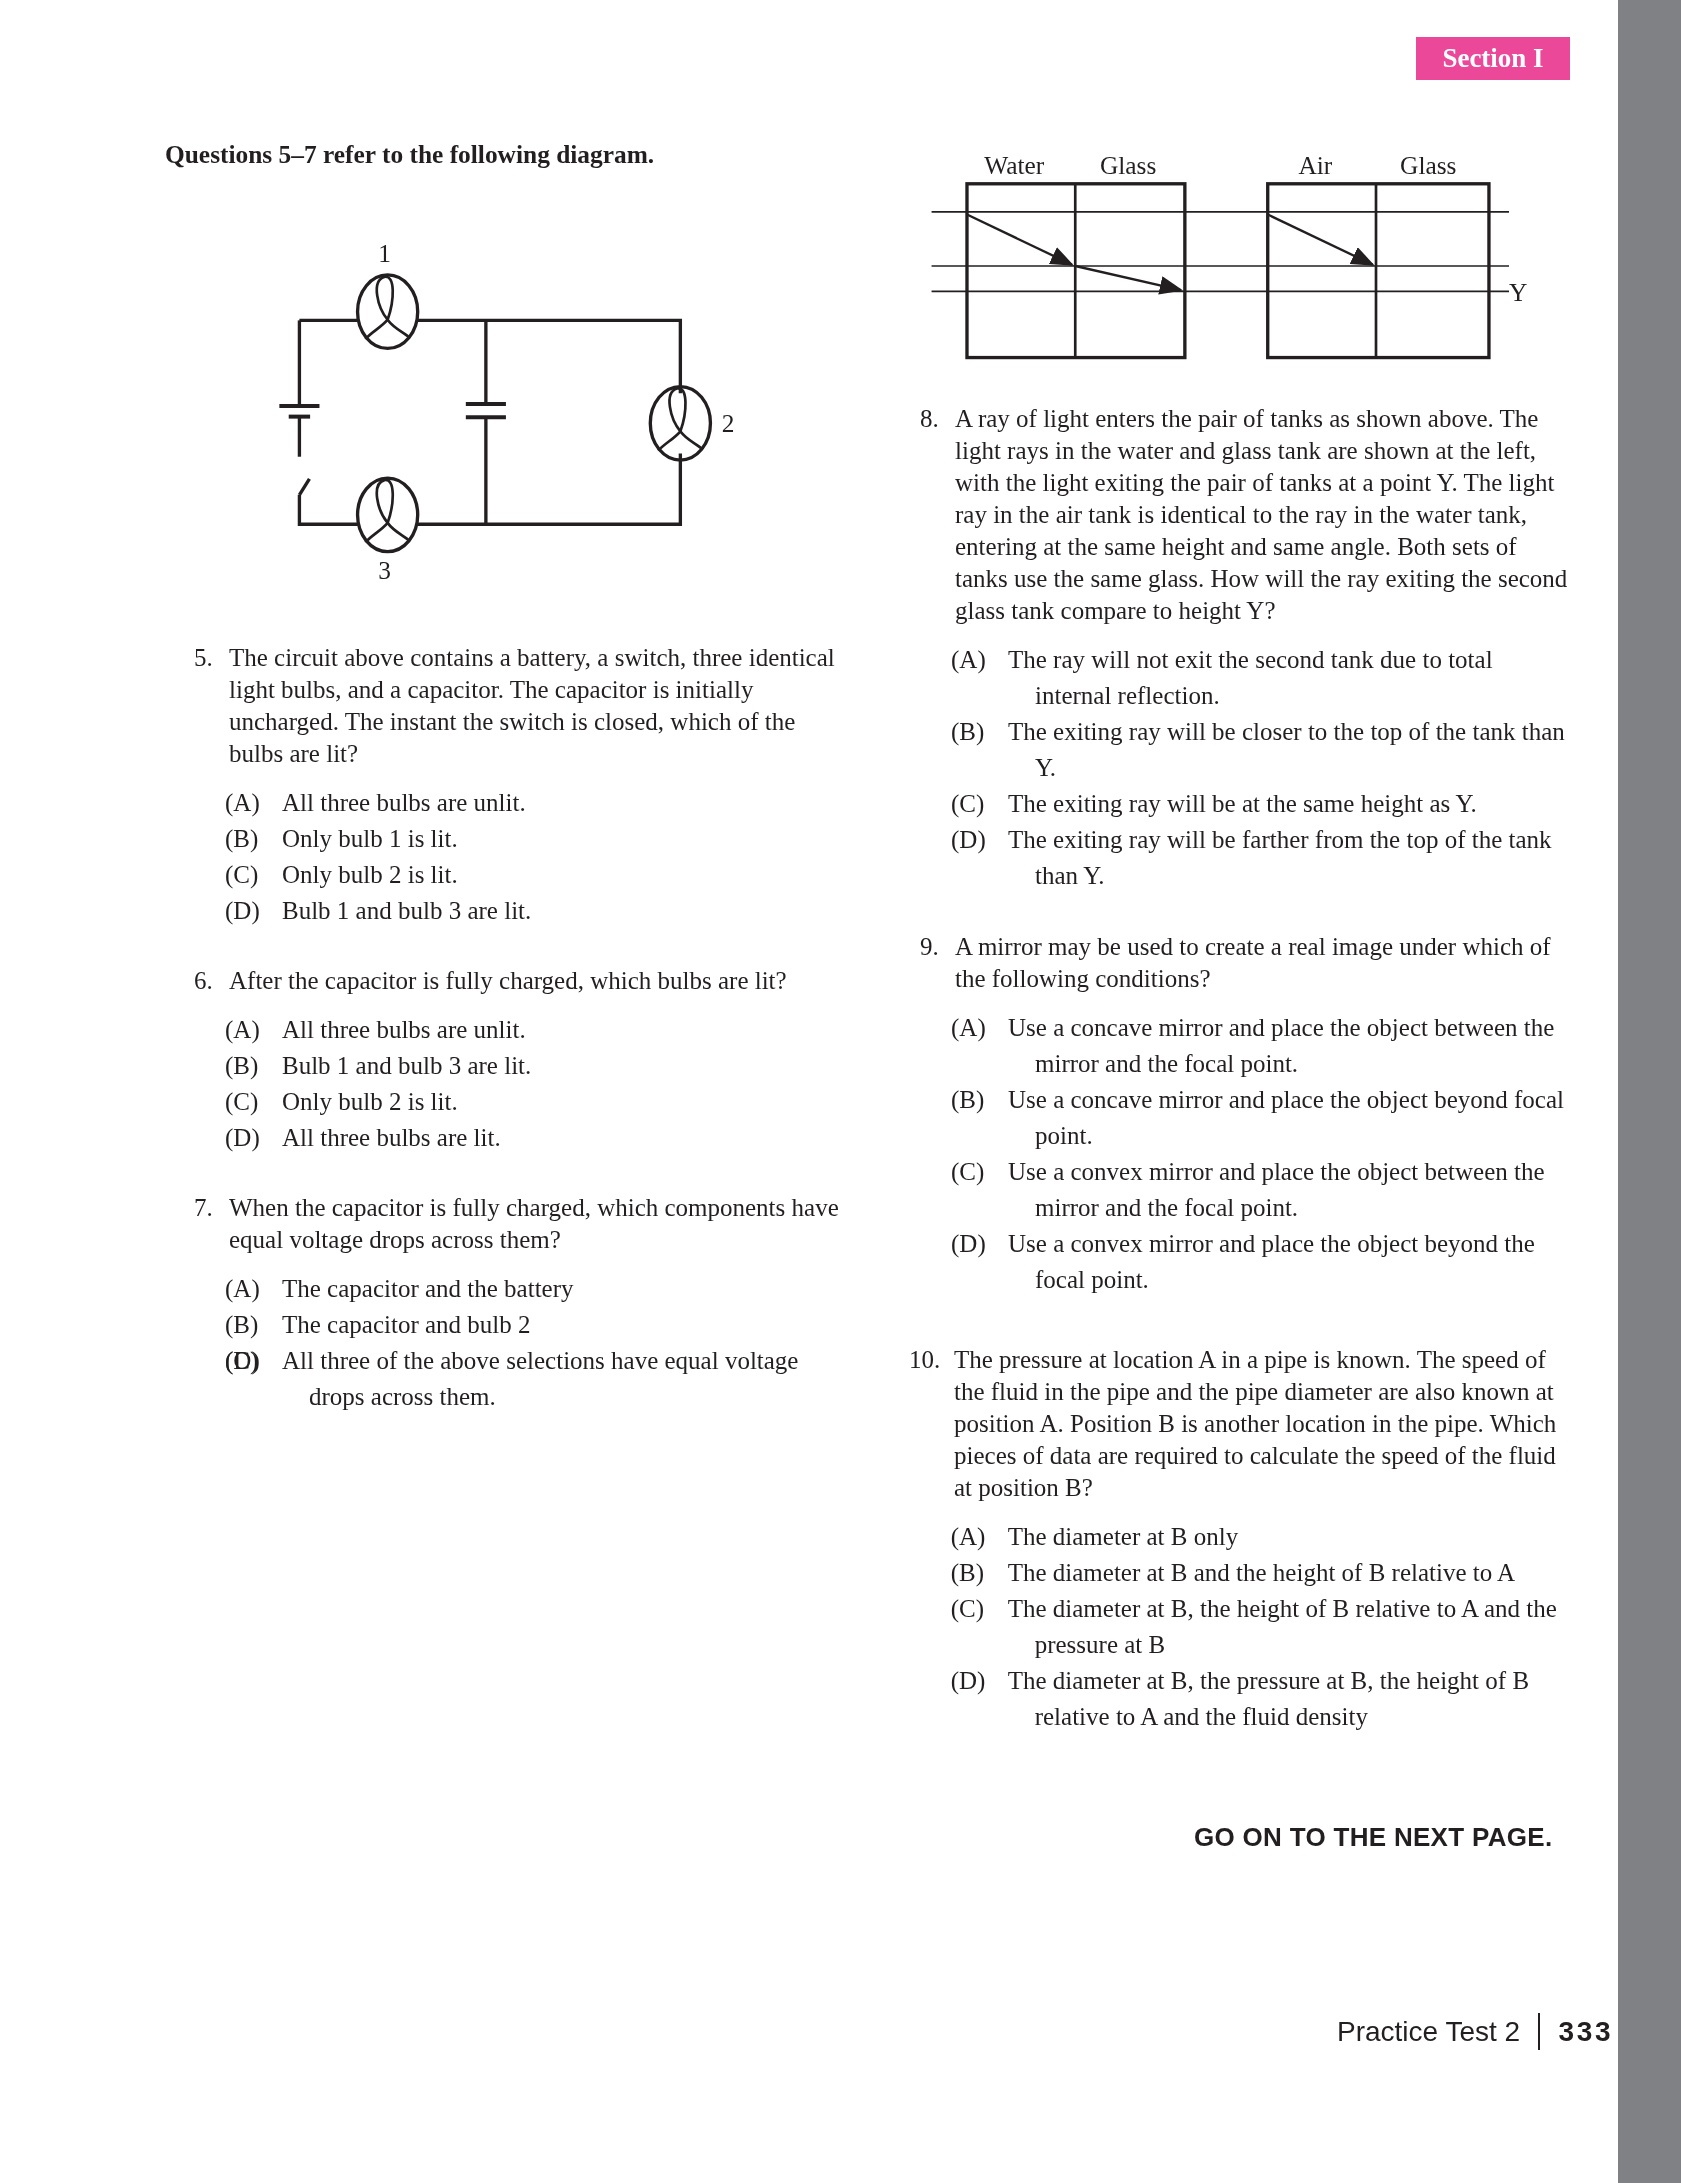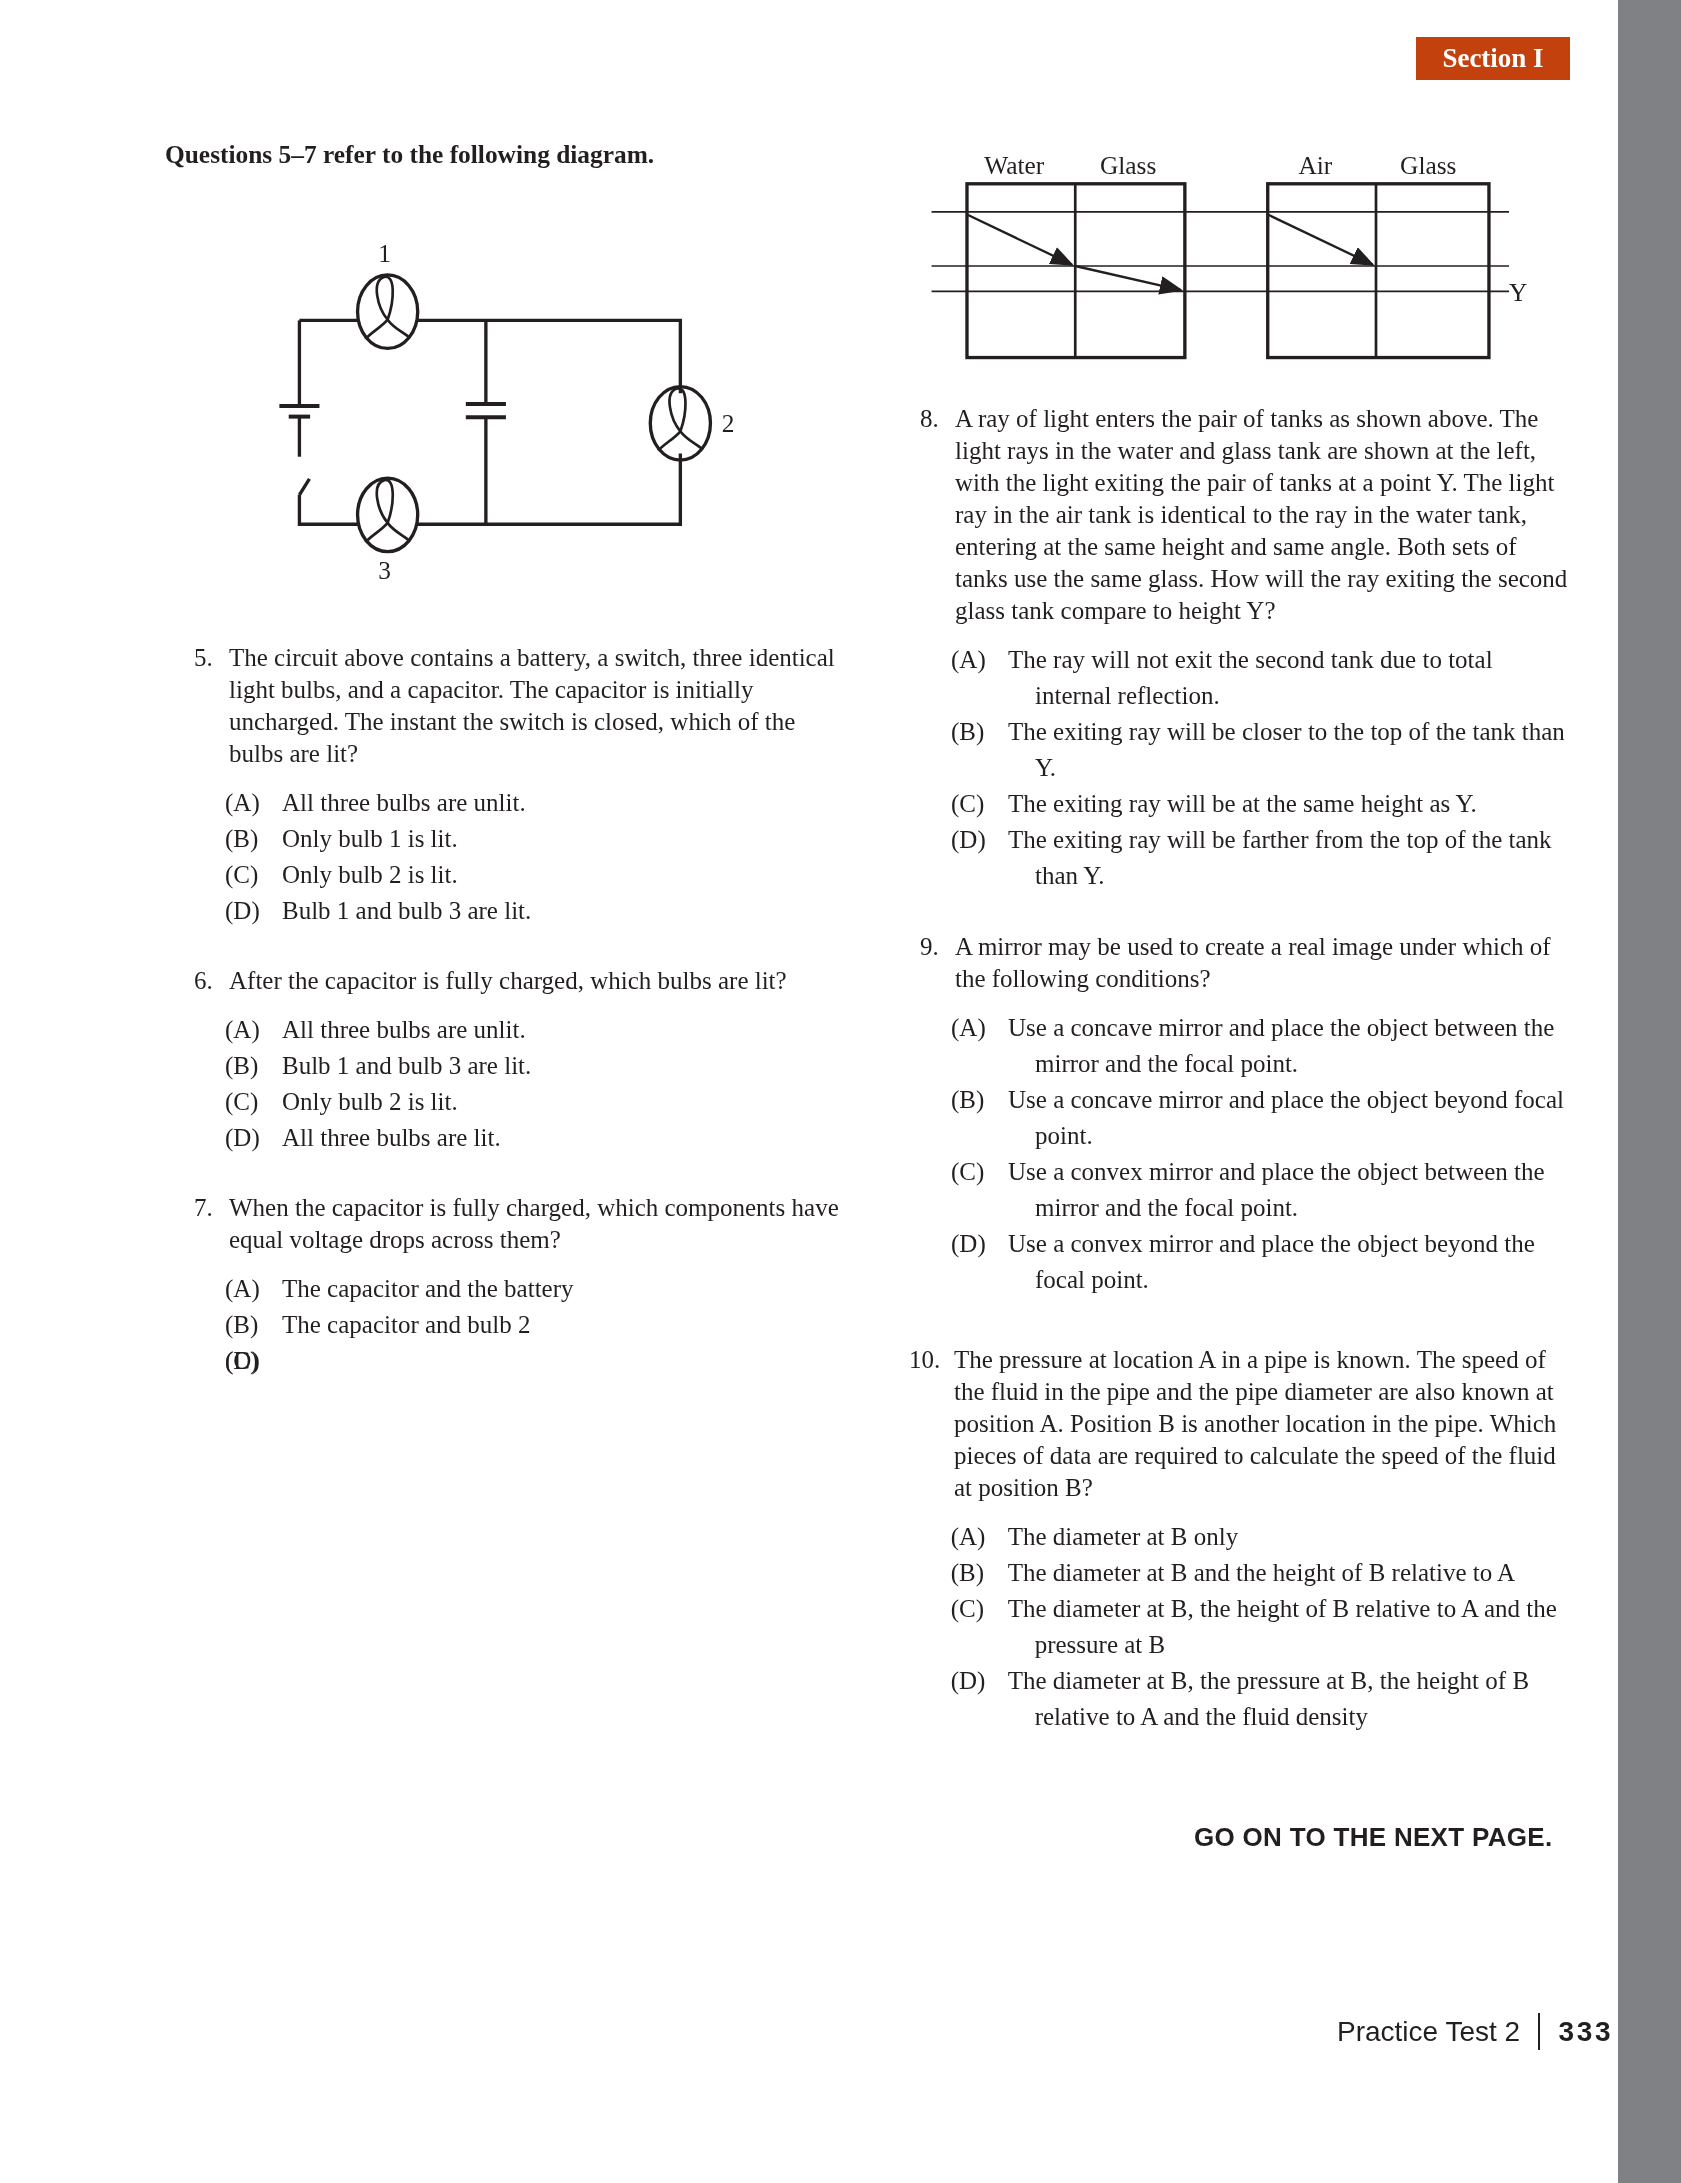--- a/index.html
+++ b/index.html
@@ -1,19 +1,19 @@
 <!DOCTYPE html>
 <html style="font-size:10.7px"><head>
 <meta charset="utf-8">
 <style>
   html, body { margin:0; padding:0; }
   body { width:1682px; height:2183px; position:relative; background:#ffffff; overflow:hidden;
          font-family:"Liberation Serif", "DejaVu Serif", serif; color:#231f20; }
   .sidebar { position:absolute; left:1618px; top:0; width:64px; height:2183px; background:#808184; }
-  .section-tab { position:absolute; left:1416px; top:37px; width:154px; height:43px; background:#c2410c;
+  .section-tab { position:absolute; left:1416px; top:37px; width:154px; height:43px; background:#ec4899;
                  color:#fff; font-weight:bold; font-size:27px; display:flex; align-items:center; justify-content:center; }
   .q-intro { position:absolute; left:165px; top:128px; font-size:25.4px; font-weight:bold;margin-top:12px; }
   svg.diag { position:absolute; left:0; top:0; }
   .qblock { position:absolute; font-size:25px; line-height:32px; }
   .qstem { position:relative; padding-left:35px; }
   .qnum { position:absolute; left:0; top:0; }
   .choices { margin-top:14.7px; }
   .choice { position:relative; padding-left:88px; line-height:36px; }
   .choice .lbl { position:absolute; left:31px; top:0; }
   .choice .txt { display:block; text-indent:0; }
@@ -158,20 +158,21 @@
       </div>
     <div class="choice">
         <span class="lbl">(B)</span>
         <span class="txt wrap">The capacitor and bulb 2</span>
       </div>
     <div class="choice">
         <span class="lbl">(C)</span>
       </div>
     <div class="choice">
         <span class="lbl">(D)</span>
+        <span class="txt wrap">All three of the above selections have equal voltage drops across them.</span>
       </div>
   </div>
 </div>
 
 <div class="qblock" style="left:920px; top:403px; width:649px;">
   <div class="qstem">
     <span class="qnum">8.</span>
     <span>A ray of light enters the pair of tanks as shown above. The light rays in the water and glass tank are shown at the left, with the light exiting the pair of tanks at a point Y. The light ray in the air tank is identical to the ray in the water tank, entering at the same height and same angle. Both sets of tanks use the same glass. How will the ray exiting the second glass tank compare to height Y?</span>
   </div>
   <div class="choices">

